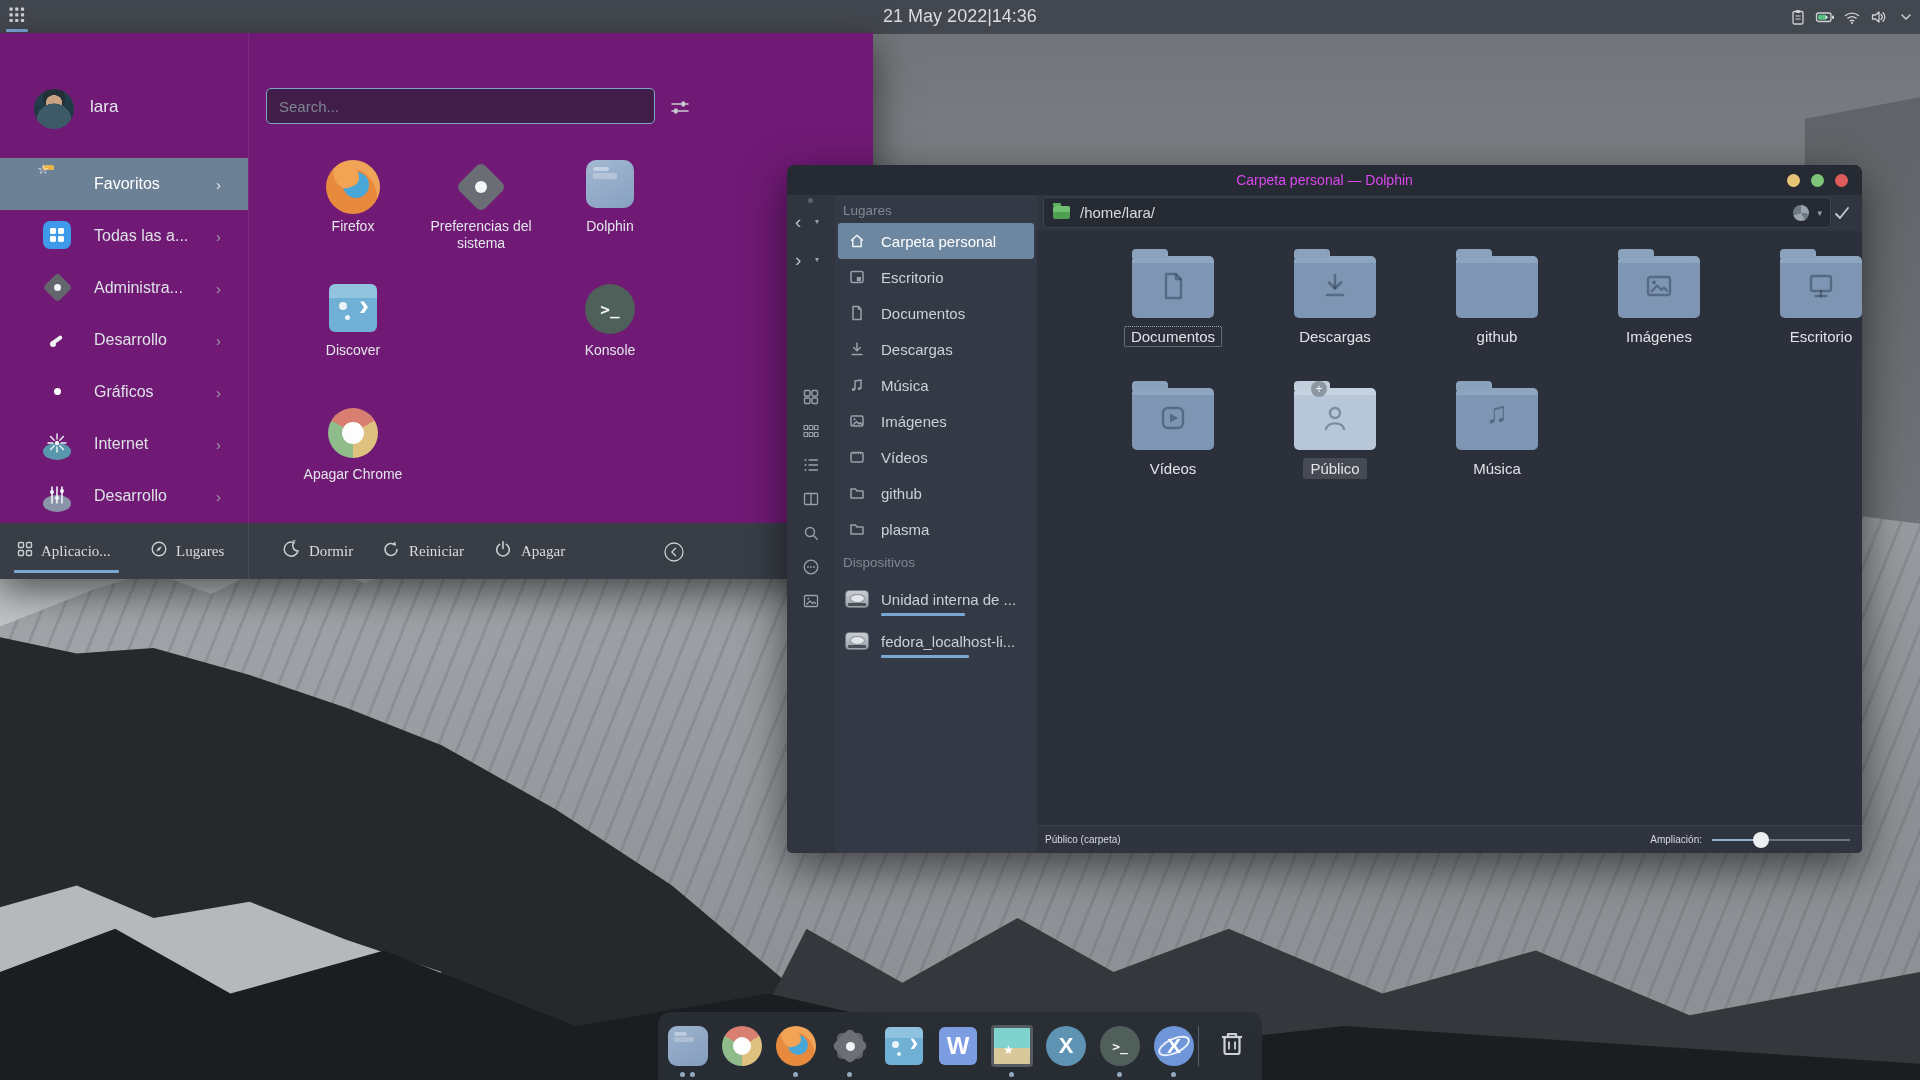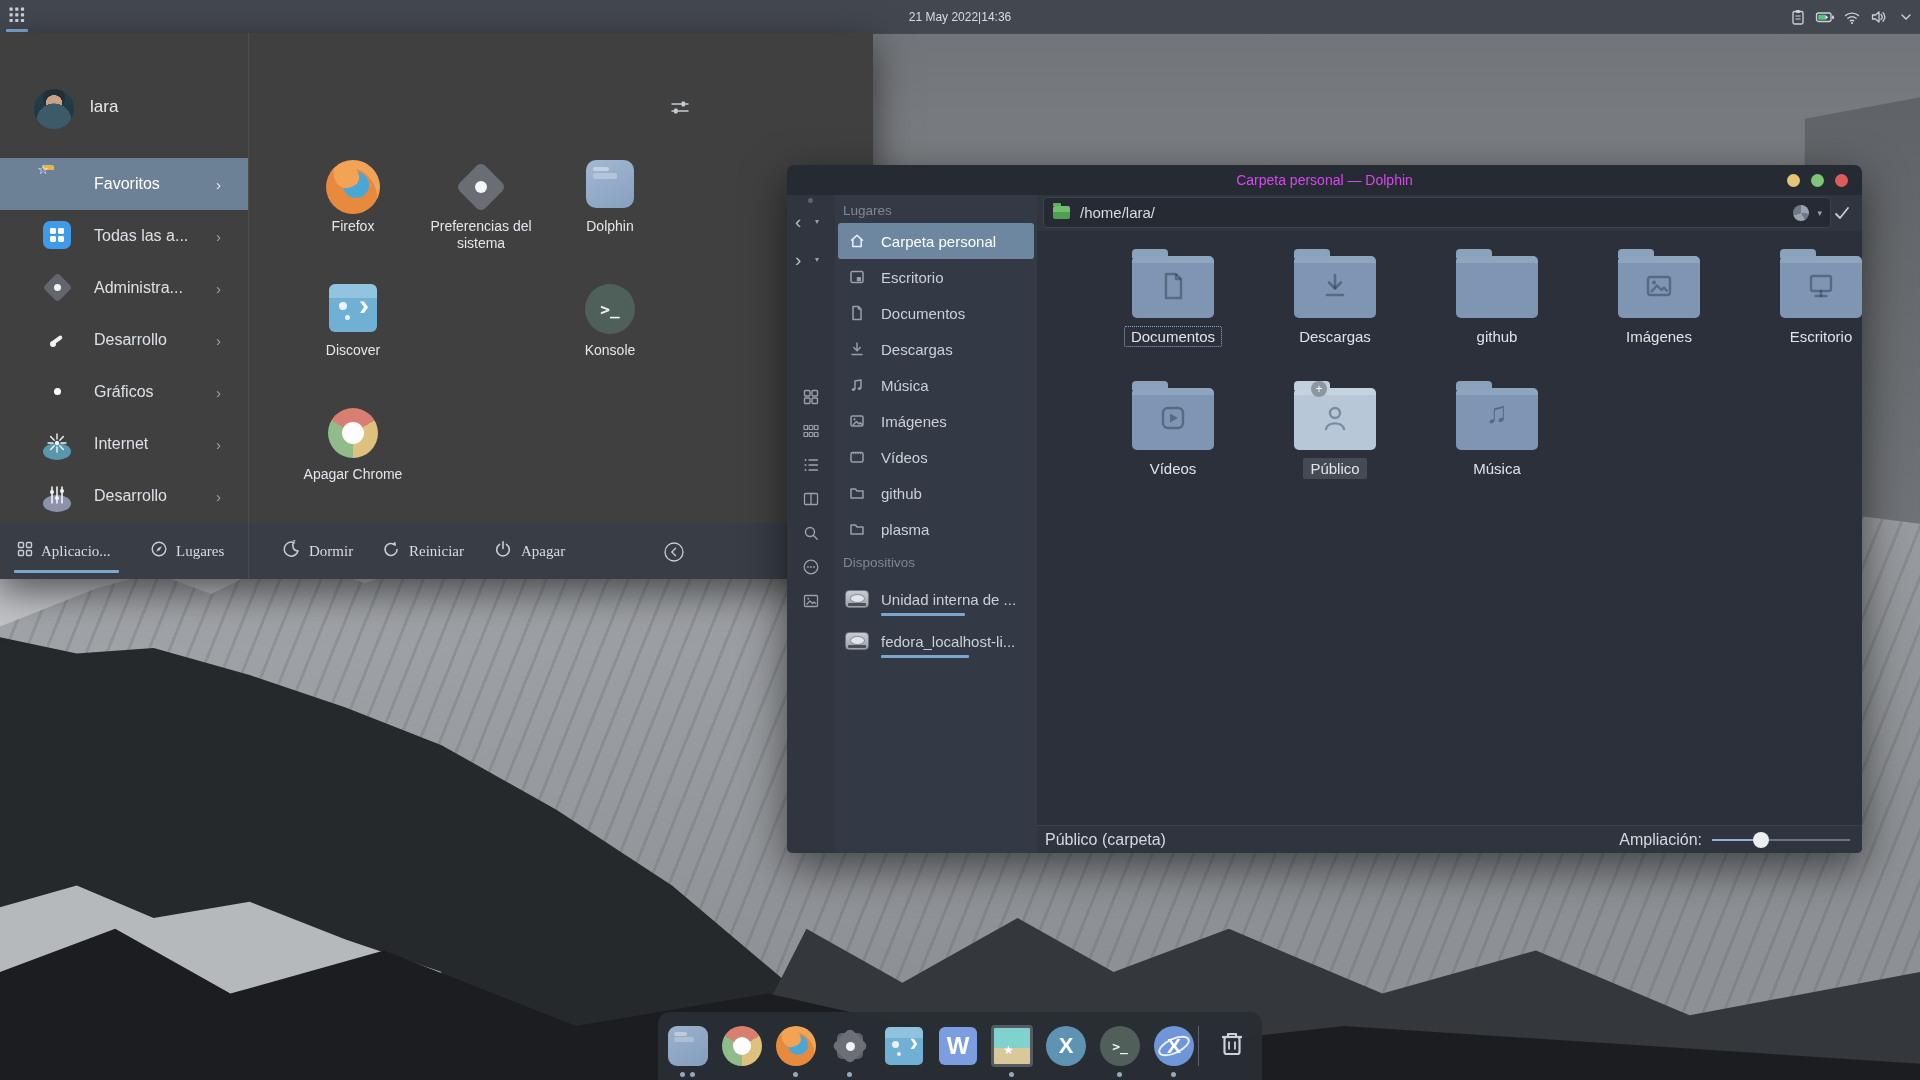--- a/index.html
+++ b/index.html
@@ -25,26 +25,26 @@
     clip-path:polygon(38% 100%,42% 86%,47% 91%,53% 85%,58% 90%,64% 86%,72% 92%,80% 88%,88% 94%,100% 90%,100% 100%);}
   .wp-fg{position:absolute;inset:0;background:#1b1d20;
     clip-path:polygon(0 90%,6% 86%,12% 92%,20% 88%,30% 95%,40% 92%,55% 98%,70% 95%,100% 98.5%,100% 100%,0 100%);}
 
   
   .panel{position:absolute;left:0;top:0;width:1920px;height:33px;background:#43474f;
          box-shadow:0 1px 0 rgba(0,0,0,.35);}
   .launcher-btn{position:absolute;left:4px;top:0;width:26px;height:33px;display:flex;align-items:center;justify-content:center;}
   .launcher-btn .tabline{position:absolute;left:2px;right:2px;bottom:1px;height:3px;background:#7aa7d6;border-radius:1px;}
   .clock{position:absolute;left:0;right:0;top:0;height:33px;display:flex;align-items:center;justify-content:center;
-         font-size:12px;color:#d9dce1;}
+         font-size:18px;color:#d9dce1;}
   .tray{position:absolute;right:4px;top:0;height:33px;display:flex;align-items:center;gap:7px;}
   .tray .ticon{width:20px;height:20px;display:flex;align-items:center;justify-content:center;}
 
   
-  .menu{position:absolute;left:0;top:33px;width:873px;height:546px;background:#404040;
+  .menu{position:absolute;left:0;top:33px;width:873px;height:546px;background:#701a75;
         box-shadow:0 12px 36px rgba(0,0,0,.55);}
   .menu .vdivider{position:absolute;left:248px;top:0;bottom:0;width:1px;background:rgba(255,255,255,.07);}
   .avatar{position:absolute;left:34px;top:56px;width:40px;height:40px;border-radius:50%;overflow:hidden;
      background:radial-gradient(circle at 50% 80%,#3c5a68 0 46%,transparent 47%),
                 radial-gradient(circle at 50% 36%,#c9a183 0 25%,transparent 26%),
                 radial-gradient(circle at 50% 22%,#232f36 0 30%,transparent 31%),
                 linear-gradient(#24414d,#1d333d);}
   .user-name{position:absolute;left:90px;top:64px;font-size:17px;color:#e6e9ed;}
   .search{position:absolute;left:266px;top:55px;width:389px;height:36px;box-sizing:border-box;
           background:rgba(28,32,39,.55);border:1px solid #7fa5c9;border-radius:5px;color:#cdd2d8;
@@ -170,21 +170,21 @@
   .fglyph{position:absolute;left:0;right:0;top:12px;display:flex;justify-content:center;}
   .fglyph-char{position:absolute;left:0;right:0;top:8px;font-size:30px;color:rgba(28,42,60,.4);}
   .folder.light .fglyph svg *{stroke:rgba(70,92,118,.55);}
   .flabel{display:inline-block;margin-top:8px;font-size:15px;color:#e0e3e8;padding:1px 6px;border:1px dotted transparent;border-radius:2px;}
   .folder.selected-label .flabel{border-color:#8fa9c9;}
   .folder.light .flabel{background:rgba(255,255,255,.13);}
   .plus-badge{position:absolute;left:17px;top:-7px;width:16px;height:16px;border-radius:50%;background:rgba(138,147,158,.95);
      color:#f5f7f9;font-size:12px;line-height:16px;text-align:center;}
 
   .statusbar{position:absolute;left:250px;right:0;bottom:0;height:27px;background:#2f343e;border-top:1px solid #3a404a;
-     border-radius:0 0 5px 0;display:flex;align-items:center;font-size:16px;color:#d6dade;}
+     border-radius:0 0 5px 0;display:flex;align-items:center;font-size:10px;color:#d6dade;}
   .status-left{margin-left:8px;}
   .zoomwrap{position:absolute;right:12px;display:flex;align-items:center;gap:10px;}
   .slider{position:relative;width:138px;height:16px;}
   .slider .track-l{position:absolute;left:0;top:7px;width:49px;height:2px;background:#8fb2d2;}
   .slider .track-r{position:absolute;left:49px;right:0;top:7px;height:2px;background:#6b7380;}
   .slider .knob{position:absolute;left:41px;top:0;width:16px;height:16px;border-radius:50%;background:#eceef0;}
 
   
   .dock{position:absolute;left:658px;top:1012px;width:604px;height:68px;background:rgba(41,45,52,.96);
         border-radius:12px 12px 0 0;}
@@ -296,20 +296,21 @@
         </svg>
       </span>
     </div>
   </div>
 
   <div class="menu">
     <div class="vdivider"></div>
 
     <div class="avatar"></div>
     <div class="user-name">lara</div>
+    <input class="search" type="text" placeholder="Search..." style="">
     <div class="filter-ic">
       <svg width="24" height="24" viewBox="0 0 24 24" fill="none" stroke="#c6cbd1" stroke-width="1.5" stroke-linecap="round">
         <path d="M4 9 H20"></path>
           <rect x="13.5" y="6.4" width="3.6" height="5.2" rx="1" fill="#c6cbd1" stroke="none"></rect>
         <path d="M4 16 H20"></path>
           <rect x="6" y="13.4" width="3.6" height="5.2" rx="1" fill="#c6cbd1" stroke="none"></rect>
       </svg>
     </div>
 
     <div class="cat sel" style="top:125px">

